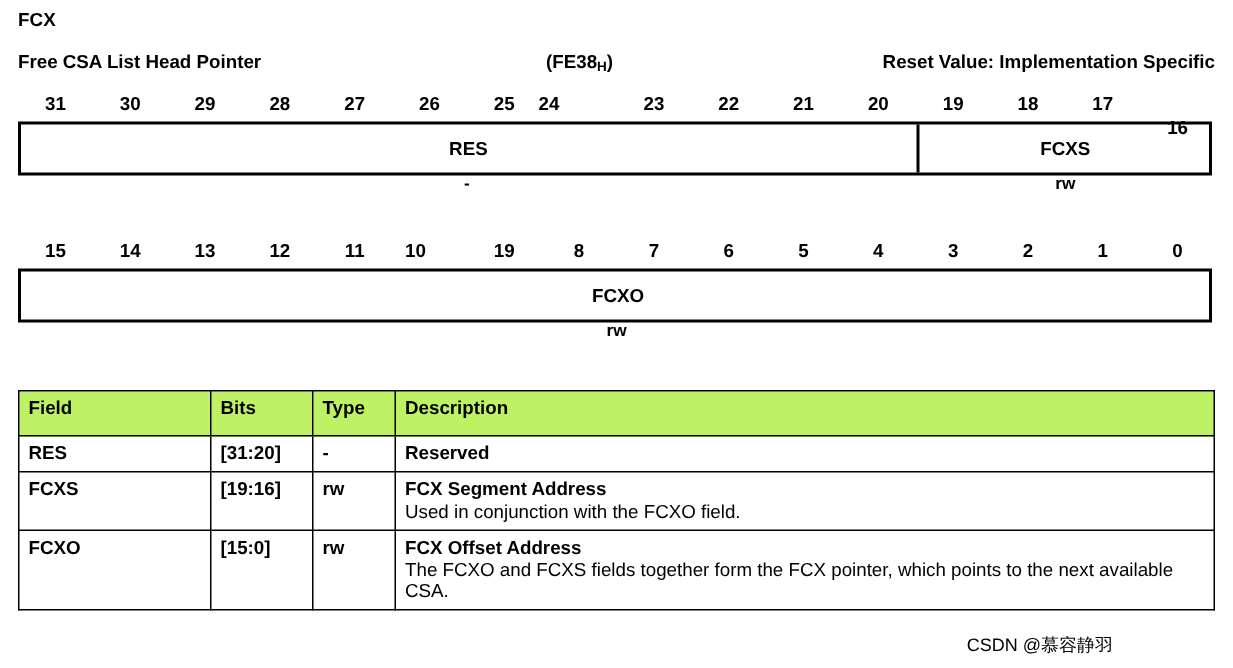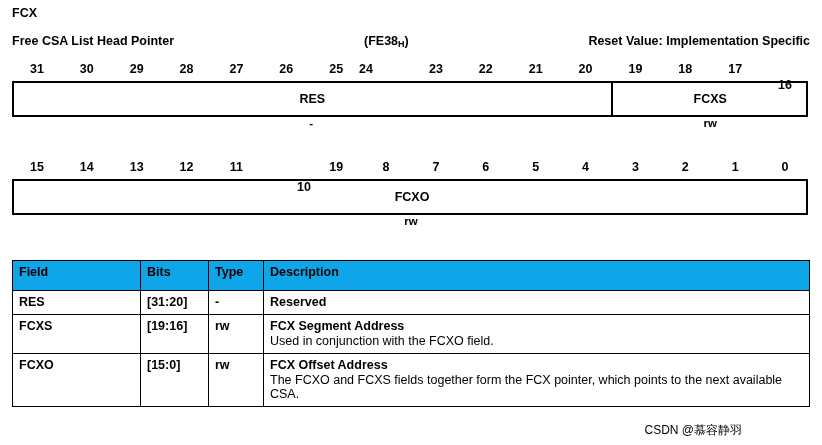--- a/index.html
+++ b/index.html
@@ -114,21 +114,21 @@
     table-layout: fixed;
     font-size: 12.5px;
   }
   .desc-table th, .desc-table td {
     border: 1px solid #000;
     padding: 4px 6px 5px 6px;
     vertical-align: top;
     text-align: left;
   }
   .desc-table thead th {
-    background: #0ea5e9;
+    background: #bef264;
     font-weight: bold;
     height: 20px;
   }
   .col-field { width: 128px; }
   .col-bits  { width: 68px; }
   .col-type  { width: 55px; }
   .col-desc  { width: auto; }
   .cell-bold { font-weight: bold; }
   .desc-title { font-weight: bold; }
   .desc-body { font-weight: normal; padding-top: 1px; }
@@ -184,21 +184,21 @@
       </div>
   </div>
 
   <div class="bitblock" id="bitblock-1" style="top:160px;">
     <div class="bitnums">
         <div class="bitnum" style="left: 0px;">15</div>
         <div class="bitnum" style="left: 49.875px;">14</div>
         <div class="bitnum" style="left: 99.75px;">13</div>
         <div class="bitnum" style="left: 149.625px;">12</div>
         <div class="bitnum" style="left: 199.5px;">11</div>
-        <div class="bitnum" style="left: 267px; margin-top: 20px;">10</div>
+        <div class="bitnum" style="left: 240px;">10</div>
         <div class="bitnum" style="left: 299.25px;">19</div>
         <div class="bitnum" style="left: 349.125px;">8</div>
         <div class="bitnum" style="left: 399px;">7</div>
         <div class="bitnum" style="left: 448.875px;">6</div>
         <div class="bitnum" style="left: 498.75px;">5</div>
         <div class="bitnum" style="left: 548.625px;">4</div>
         <div class="bitnum" style="left: 598.5px;">3</div>
         <div class="bitnum" style="left: 648.375px;">2</div>
         <div class="bitnum" style="left: 698.25px;">1</div>
         <div class="bitnum" style="left: 748.125px;">0</div>

